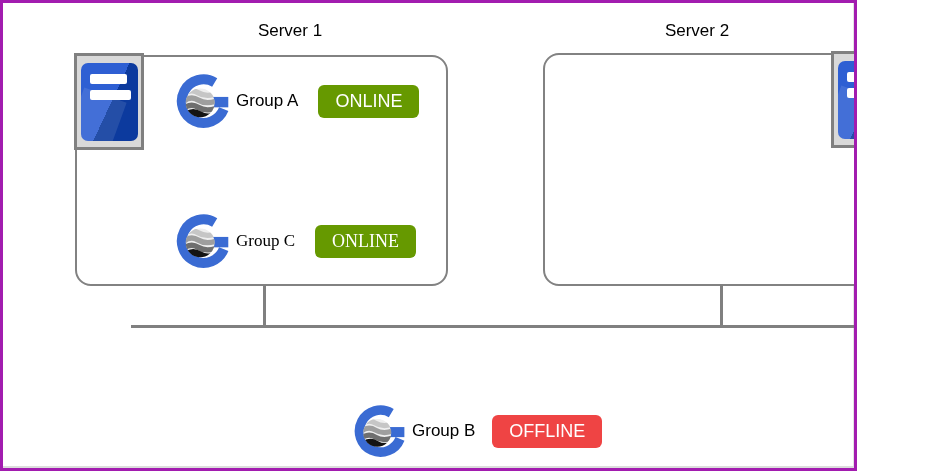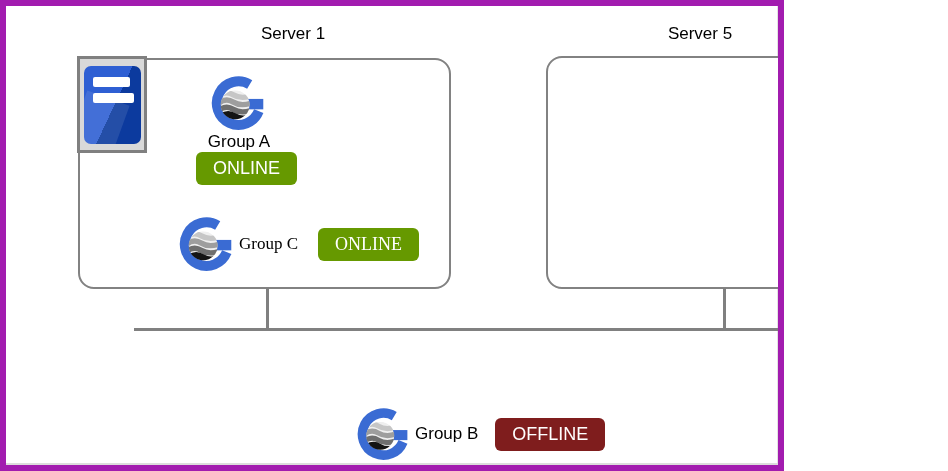--- a/index.html
+++ b/index.html
@@ -1,18 +1,18 @@
 <!DOCTYPE html>
 <html><head>
 <meta charset="utf-8">
 <style>
   html,body{margin:0;padding:0;background:#ffffff;font-family:"Liberation Sans",sans-serif;}
   .canvas{
-    position:relative;width:784px;height:471px;background:#ffffff;
-    border:6px solid #a21caf;box-sizing:border-box;overflow:hidden;
+    position:relative;width:857px;height:471px;background:#ffffff;
+    border:3px solid #a21caf;box-sizing:border-box;overflow:hidden;
     box-shadow:inset 0 -2px 0 #dcdcdc, inset -1px 0 0 #e3e3e3;
   }
   .server-label{
     position:absolute;top:18px;width:190px;text-align:center;
     font-size:17px;color:#000;
   }
   .server-label.s1{left:192px;}
   .server-label.s2{left:599px;}
   .server-box{
     position:absolute;background:#ffffff;border:2px solid #828282;border-radius:16px;
@@ -39,32 +39,32 @@
   .host-bar{position:absolute;left:9px;background:#ffffff;border-radius:2px;height:10px;}
   .host-bar.b1{top:11px;width:37px;}
   .host-bar.b2{top:27px;width:41px;}
   .connector{position:absolute;background:#808080;}
   .vline1{left:260px;top:282px;width:3px;height:41px;}
   .vline2{left:717px;top:282px;width:3px;height:41px;}
   .hline{left:128px;top:322px;width:729px;height:3px;}
   .group-row{
     position:absolute;display:flex;align-items:center;height:60px;
   }
-  .group-row.rowA{left:170px;top:68px;flex-direction:column;}
+  .group-row.rowA{left:170px;top:68px;}
   .group-row.rowC{left:170px;top:208px;font-family:Liberation Serif, serif;}
   .group-row.rowB{left:348px;top:399px;height:58px;text-align:right;}
   .gicon{width:58px;height:58px;flex:0 0 auto;}
   .rowB .gicon{width:56px;height:56px;}
   .gname{font-size:17px;color:#000;margin-left:5px;white-space:nowrap;}
   .badge{
     display:inline-block;margin-left:17px;padding:0 17px;height:33px;line-height:33px;
     border-radius:6px;color:#ffffff;font-size:18px;white-space:nowrap;
   }
   .badge.online{background:#669900;margin-left:20px;}
-  .badge.offline{background:#7f1d1d;}
+  .badge.offline{background:#ef4444;}
   .defs-holder{position:absolute;width:0;height:0;overflow:hidden;}
 </style>
 </head>
 <body>
 
 <div class="canvas">
 
   <svg class="defs-holder" aria-hidden="true">
     <defs>
       <g id="group-glyph">
@@ -80,21 +80,21 @@
           <path d="M 12 24 Q 20 18 28 23 T 48 24" fill="none" stroke="#c6c6c6" stroke-width="6"></path>
           <path d="M 12 32 Q 20 26 28 31 T 48 32" fill="none" stroke="#9e9e9e" stroke-width="6"></path>
           <path d="M 12 40 Q 20 34 28 39 T 48 40" fill="none" stroke="#6f6f6f" stroke-width="6"></path>
           <path d="M 13 49 Q 21 42 29 47 T 48 48" fill="none" stroke="#141414" stroke-width="8"></path>
         </g>
       </g>
     </defs>
   </svg>
 
   <div class="server-label s1">Server 1</div>
-  <div class="server-label s2">Server 5</div>
+  <div class="server-label s2">Server 2</div>
 
   <div class="server-box box1"></div>
   <div class="server-box box2"></div>
 
   <div class="host-icon h1">
     <div class="host-body">
       <span class="host-bar b1"></span>
       <span class="host-bar b2"></span>
     </div>
   </div>

